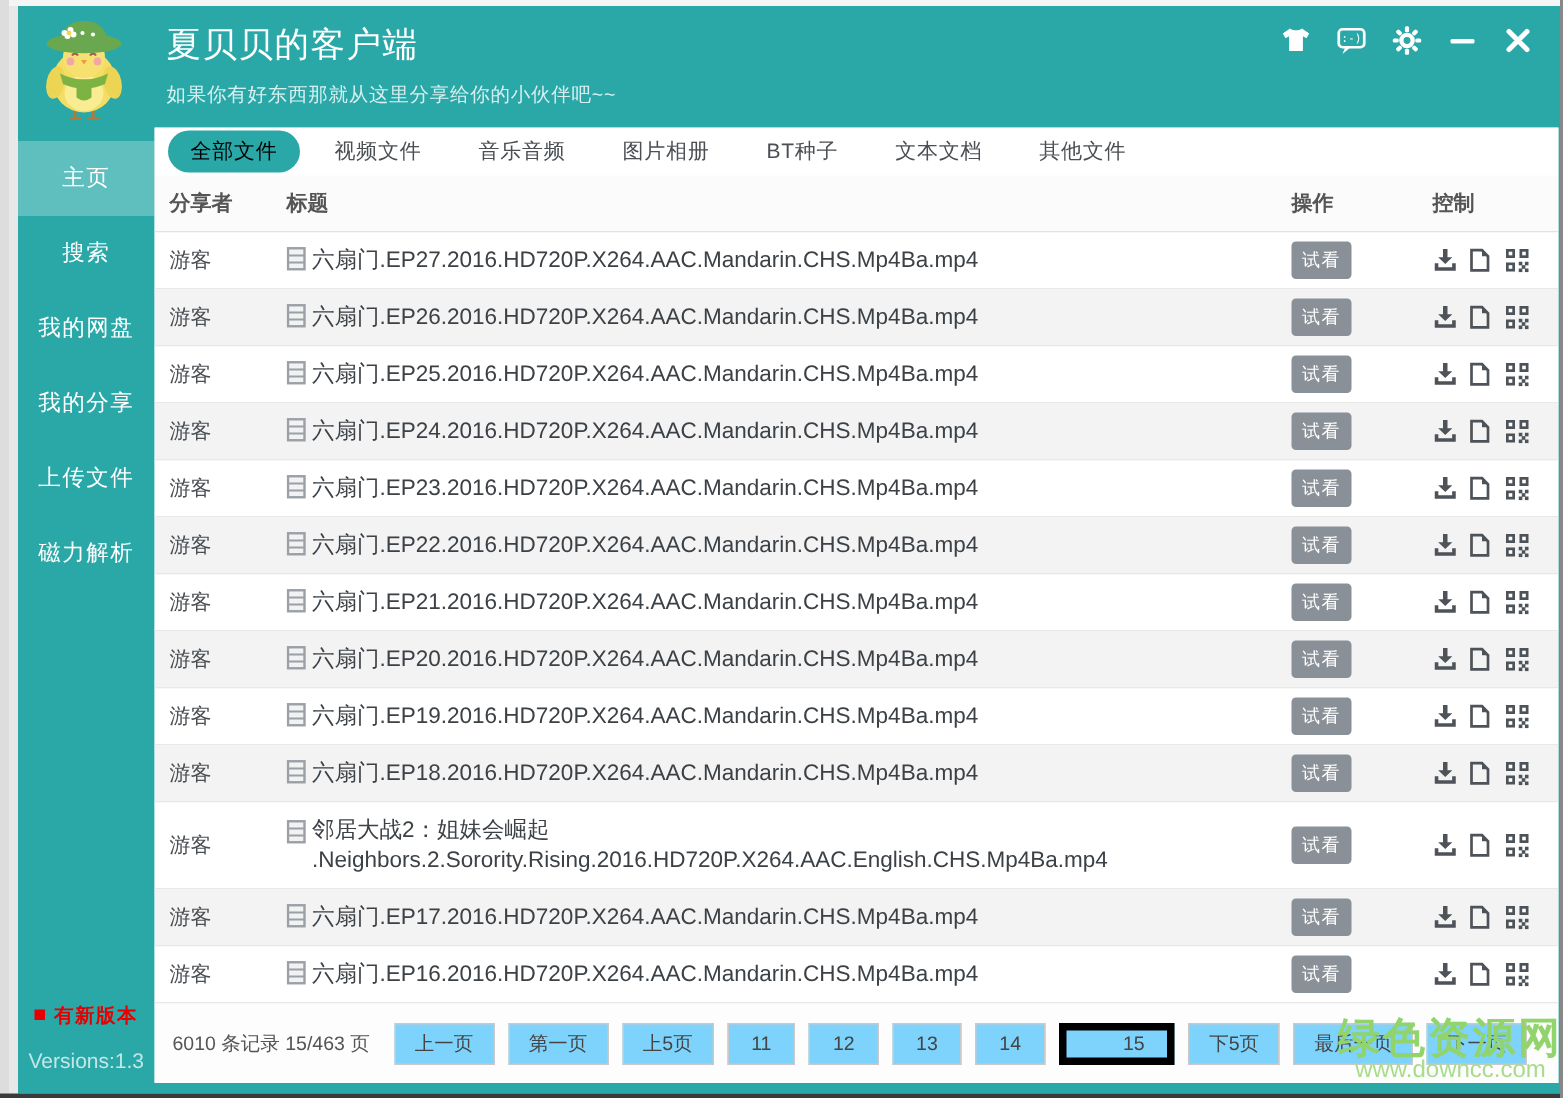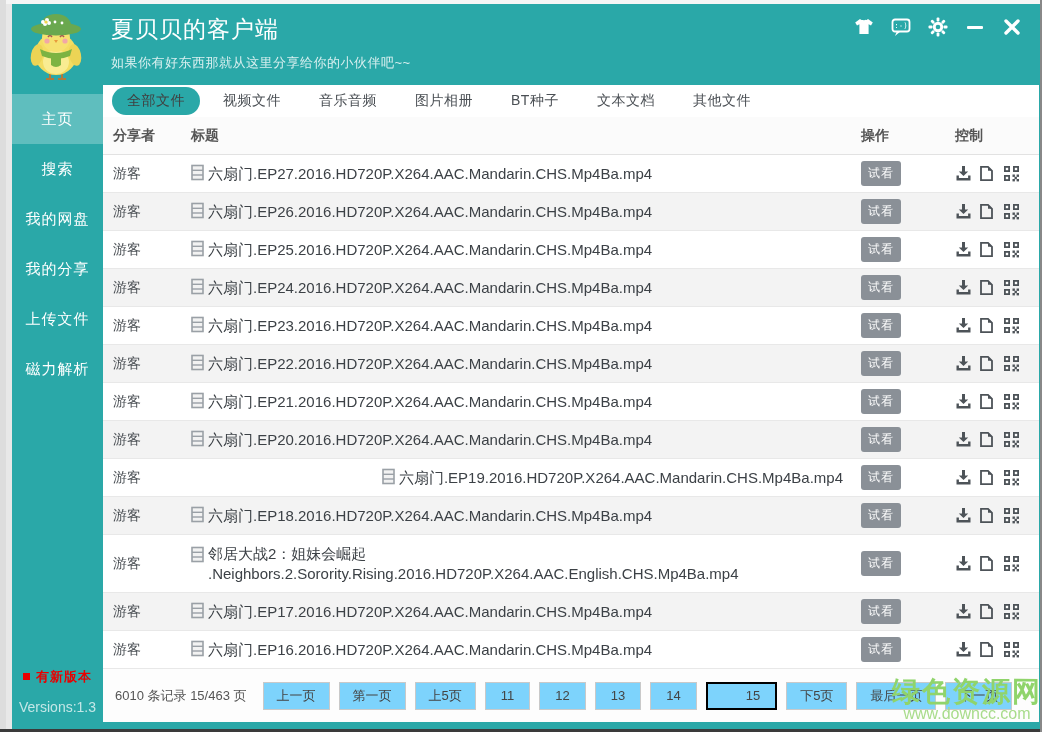--- a/index.html
+++ b/index.html
@@ -52,21 +52,21 @@
   .content{
     position:absolute;left:91px;top:81px;width:936px;height:637px;
     background:#fff;overflow:hidden;
   }
 
   .tabbar{height:32px;display:flex;align-items:center;padding-left:9px;background:#fff;}
   .tab{
     font-size:14px;color:#4a4f54;padding:5px 15px;margin-right:8px;
     cursor:pointer;border-radius:15px;white-space:nowrap;letter-spacing:.5px;
   }
-  .tab.active{background:#2aa8a8;color:#404040;}
+  .tab.active{background:#2aa8a8;color:#000000;}
 
   .thead{
     height:38px;display:flex;align-items:center;background:#fbfbfb;
     border-bottom:1px solid #e2e2e2;box-sizing:border-box;
     font-size:14px;color:#555;font-weight:bold;
   }
   .rows{}
   .trow{
     display:flex;align-items:center;height:38px;box-sizing:border-box;
     border-bottom:1px solid #e8e8e8;font-size:14px;color:#4a4f54;background:#fff;
@@ -97,21 +97,21 @@
   }
   .records{font-size:13px;color:#555;margin-right:16px;white-space:nowrap;}
   .pagebar{display:flex;align-items:center;gap:9px;}
   .page-btn{
     min-width:14px;height:28px;padding:0 13px;background:#7dd3fc;
     border:1px solid #c9c9c9;color:#444;font-size:13px;cursor:pointer;
     display:flex;align-items:center;justify-content:center;white-space:nowrap;
     font-family:inherit;box-sizing:border-box;
   }
   .page-btn.num{padding:0 15px;}
-  .page-btn.active{border:2px solid #000000;padding-left:38px;}
+  .page-btn.active{border:5px solid #000000;padding-left:38px;}
 
   
   .watermark{
     position:absolute;right:4px;bottom:6px;text-align:center;z-index:10;
     line-height:1.05;
   }
   .wm-1{font-size:28px;font-weight:bold;color:#90d46b;letter-spacing:2px;}
   .wm-2{font-size:16px;color:#a8dc8b;}
 </style>
 </head>
@@ -627,21 +627,21 @@
           <rect x="2.8" y="2.8" width="2.4" height="2.4" fill="#fff"></rect>
           <rect x="11.8" y="2.8" width="2.4" height="2.4" fill="#fff"></rect>
           <rect x="2.8" y="11.8" width="2.4" height="2.4" fill="#fff"></rect>
         </svg>
       </span>
     </div>
   </div>
 
   <div class="trow">
     <div class="c-sharer">游客</div>
-    <div class="c-title" style="align-items: center; justify-content: flex-end;">
+    <div class="c-title" style="align-items: center;">
       <span class="file-icon" style="margin-top: 0px;">
         <svg width="13" height="17" viewBox="0 0 13 17">
           <rect x="1" y="1.5" width="11" height="14" fill="#f2f2f2" stroke="#9aa0a6" stroke-width="1.6"></rect>
           <line x1="1" y1="6.3" x2="12" y2="6.3" stroke="#9aa0a6" stroke-width="1.4"></line>
           <line x1="1" y1="11" x2="12" y2="11" stroke="#9aa0a6" stroke-width="1.4"></line>
         </svg>
       </span>
       <span class="title-text">
               <div>六扇门.EP19.2016.HD720P.X264.AAC.Mandarin.CHS.Mp4Ba.mp4</div>
             </span>

